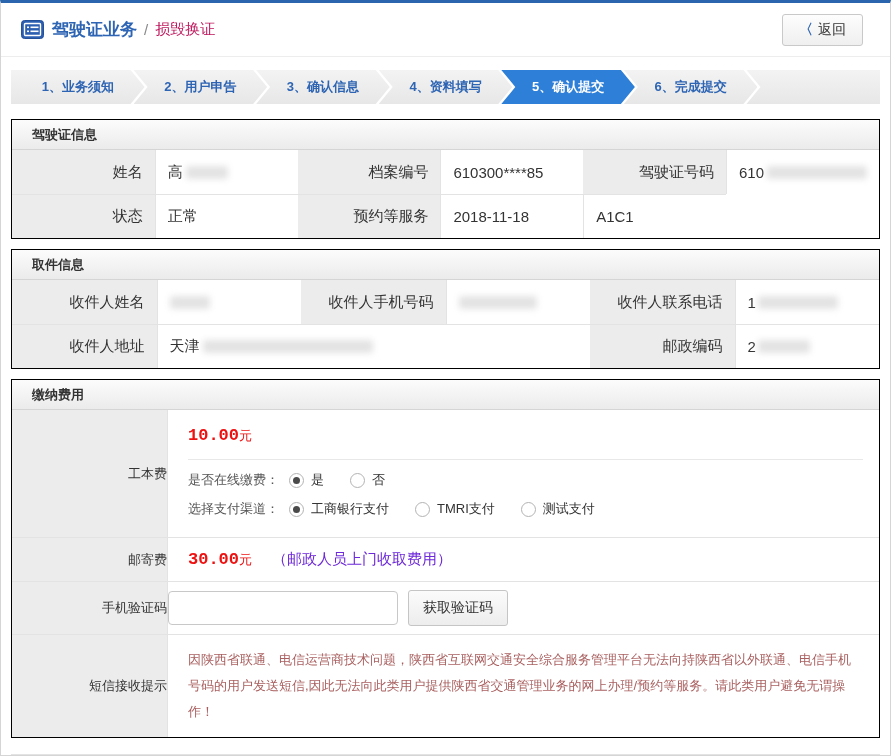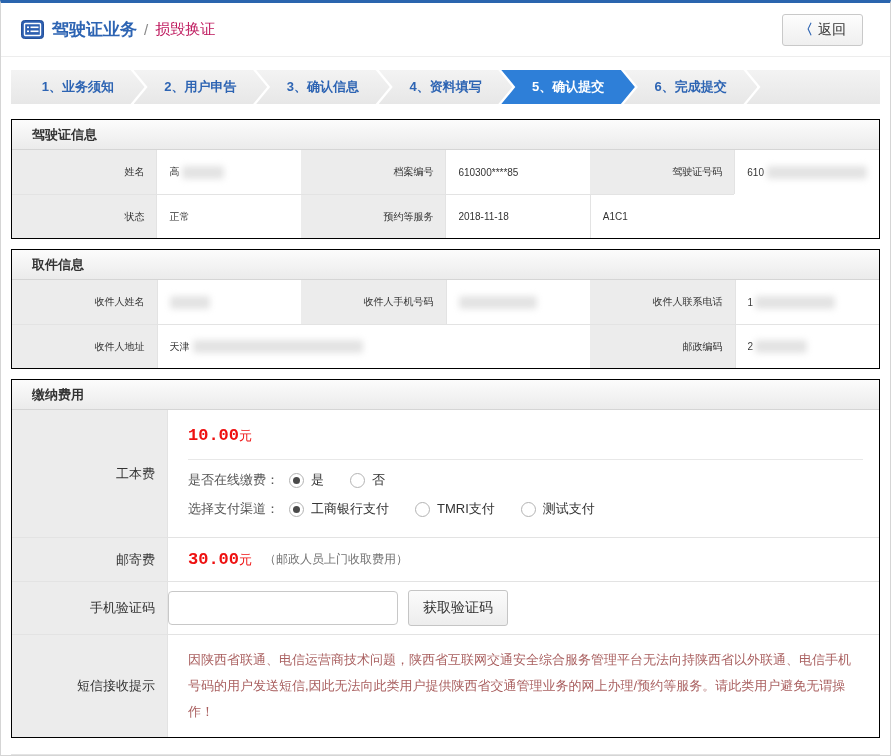--- a/index.html
+++ b/index.html
@@ -22,37 +22,37 @@
   .step.first { clip-path:polygon(0 0, calc(100% - 14px) 0, 100% 50%, calc(100% - 14px) 100%, 0 100%); margin-left:0; }
   .step.active { background:#2e7fd8; color:#fff; }
   .step.filler { clip-path:polygon(0 0, 100% 0, 100% 100%, 0 100%, 14px 50%); }
 
   
   .content { padding:0 10px; }
   .section { border:1px solid #000000; margin-bottom:10px; }
   .sec-title { height:30px; line-height:30px; padding-left:20px; background:linear-gradient(#fcfcfc,#ebebeb); border-bottom:1px solid #d5d5d5; font-size:13px; font-weight:bold; color:#333; }
 
   .grid6 { display:grid; grid-template-columns:repeat(6,1fr); }
-  .cell { min-height:44px; display:flex; align-items:center; font-size:10px; color:#333; border-top:1px solid #e3e3e3; padding:0 12px; }
+  .cell { min-height:44px; display:flex; align-items:center; font-size:15px; color:#333; border-top:1px solid #e3e3e3; padding:0 12px; }
   .grid6 .cell:nth-child(-n+6){ border-top:none; }
   .cell.lbl { background:#ececec; justify-content:flex-end; text-align:right; }
   .cell.val { background:#fff; border-left:1px solid #e3e3e3; }
   .cell.val:nth-child(6n){ border-right:none; }
   .cell.span3 { grid-column:span 3; }
 
   .redact { display:inline-block; height:13px; background:#e3e3e3; filter:blur(3px); border-radius:3px; vertical-align:middle; }
 
   
   .fee-grid { display:grid; grid-template-columns:155px 1fr; }
-  .fee-lbl { background:#ececec; display:flex; align-items:center; justify-content:flex-end; padding:0 12px; font-size:13px; color:#333; border-top:1px solid #e3e3e3; }
+  .fee-lbl { background:#ececec; display:flex; align-items:center; justify-content:flex-end; padding:0 0; font-size:13px; color:#333; border-top:1px solid #e3e3e3; }
   .fee-body { background:#fff; border-left:1px solid #e3e3e3; border-top:1px solid #e3e3e3; padding:0 0 0 20px; }
   .fee-grid > .fee-lbl:first-child, .fee-grid > .fee-body:nth-child(2){ border-top:none; }
   .amount { color:#ee1111; font-size:17px; font-weight:bold;font-family:Liberation Mono, monospace; }
   .unit { color:#ee1111; font-size:13px; }
-  .fee-note { color:#737373; font-size:12px; margin-left:12px; }
+  .fee-note { color:#6d28d9; font-size:15px; margin-left:20px; }
   .amount-line { padding:16px 0 14px 0; }
   .hdiv { border-top:1px solid #e8e8e8; margin-right:16px; }
   .opt-line { display:flex; align-items:center; margin:11px 0; font-size:13px; color:#555; }
   .opt-line .q { margin-right:10px; }
   .radio-item { display:flex; align-items:center; margin-right:26px; cursor:pointer; }
   .radio { width:15px; height:15px; border:1px solid #b3b3b3; border-radius:50%; background:#fff; display:inline-flex; align-items:center; justify-content:center; margin-right:7px; }
   .radio.checked::after { content:""; width:7px; height:7px; border-radius:50%; background:#4a4a4a; }
   .radio-item .rlbl { color:#333; }
 
   .captcha-line { display:flex; align-items:center; padding:8px 0; }

